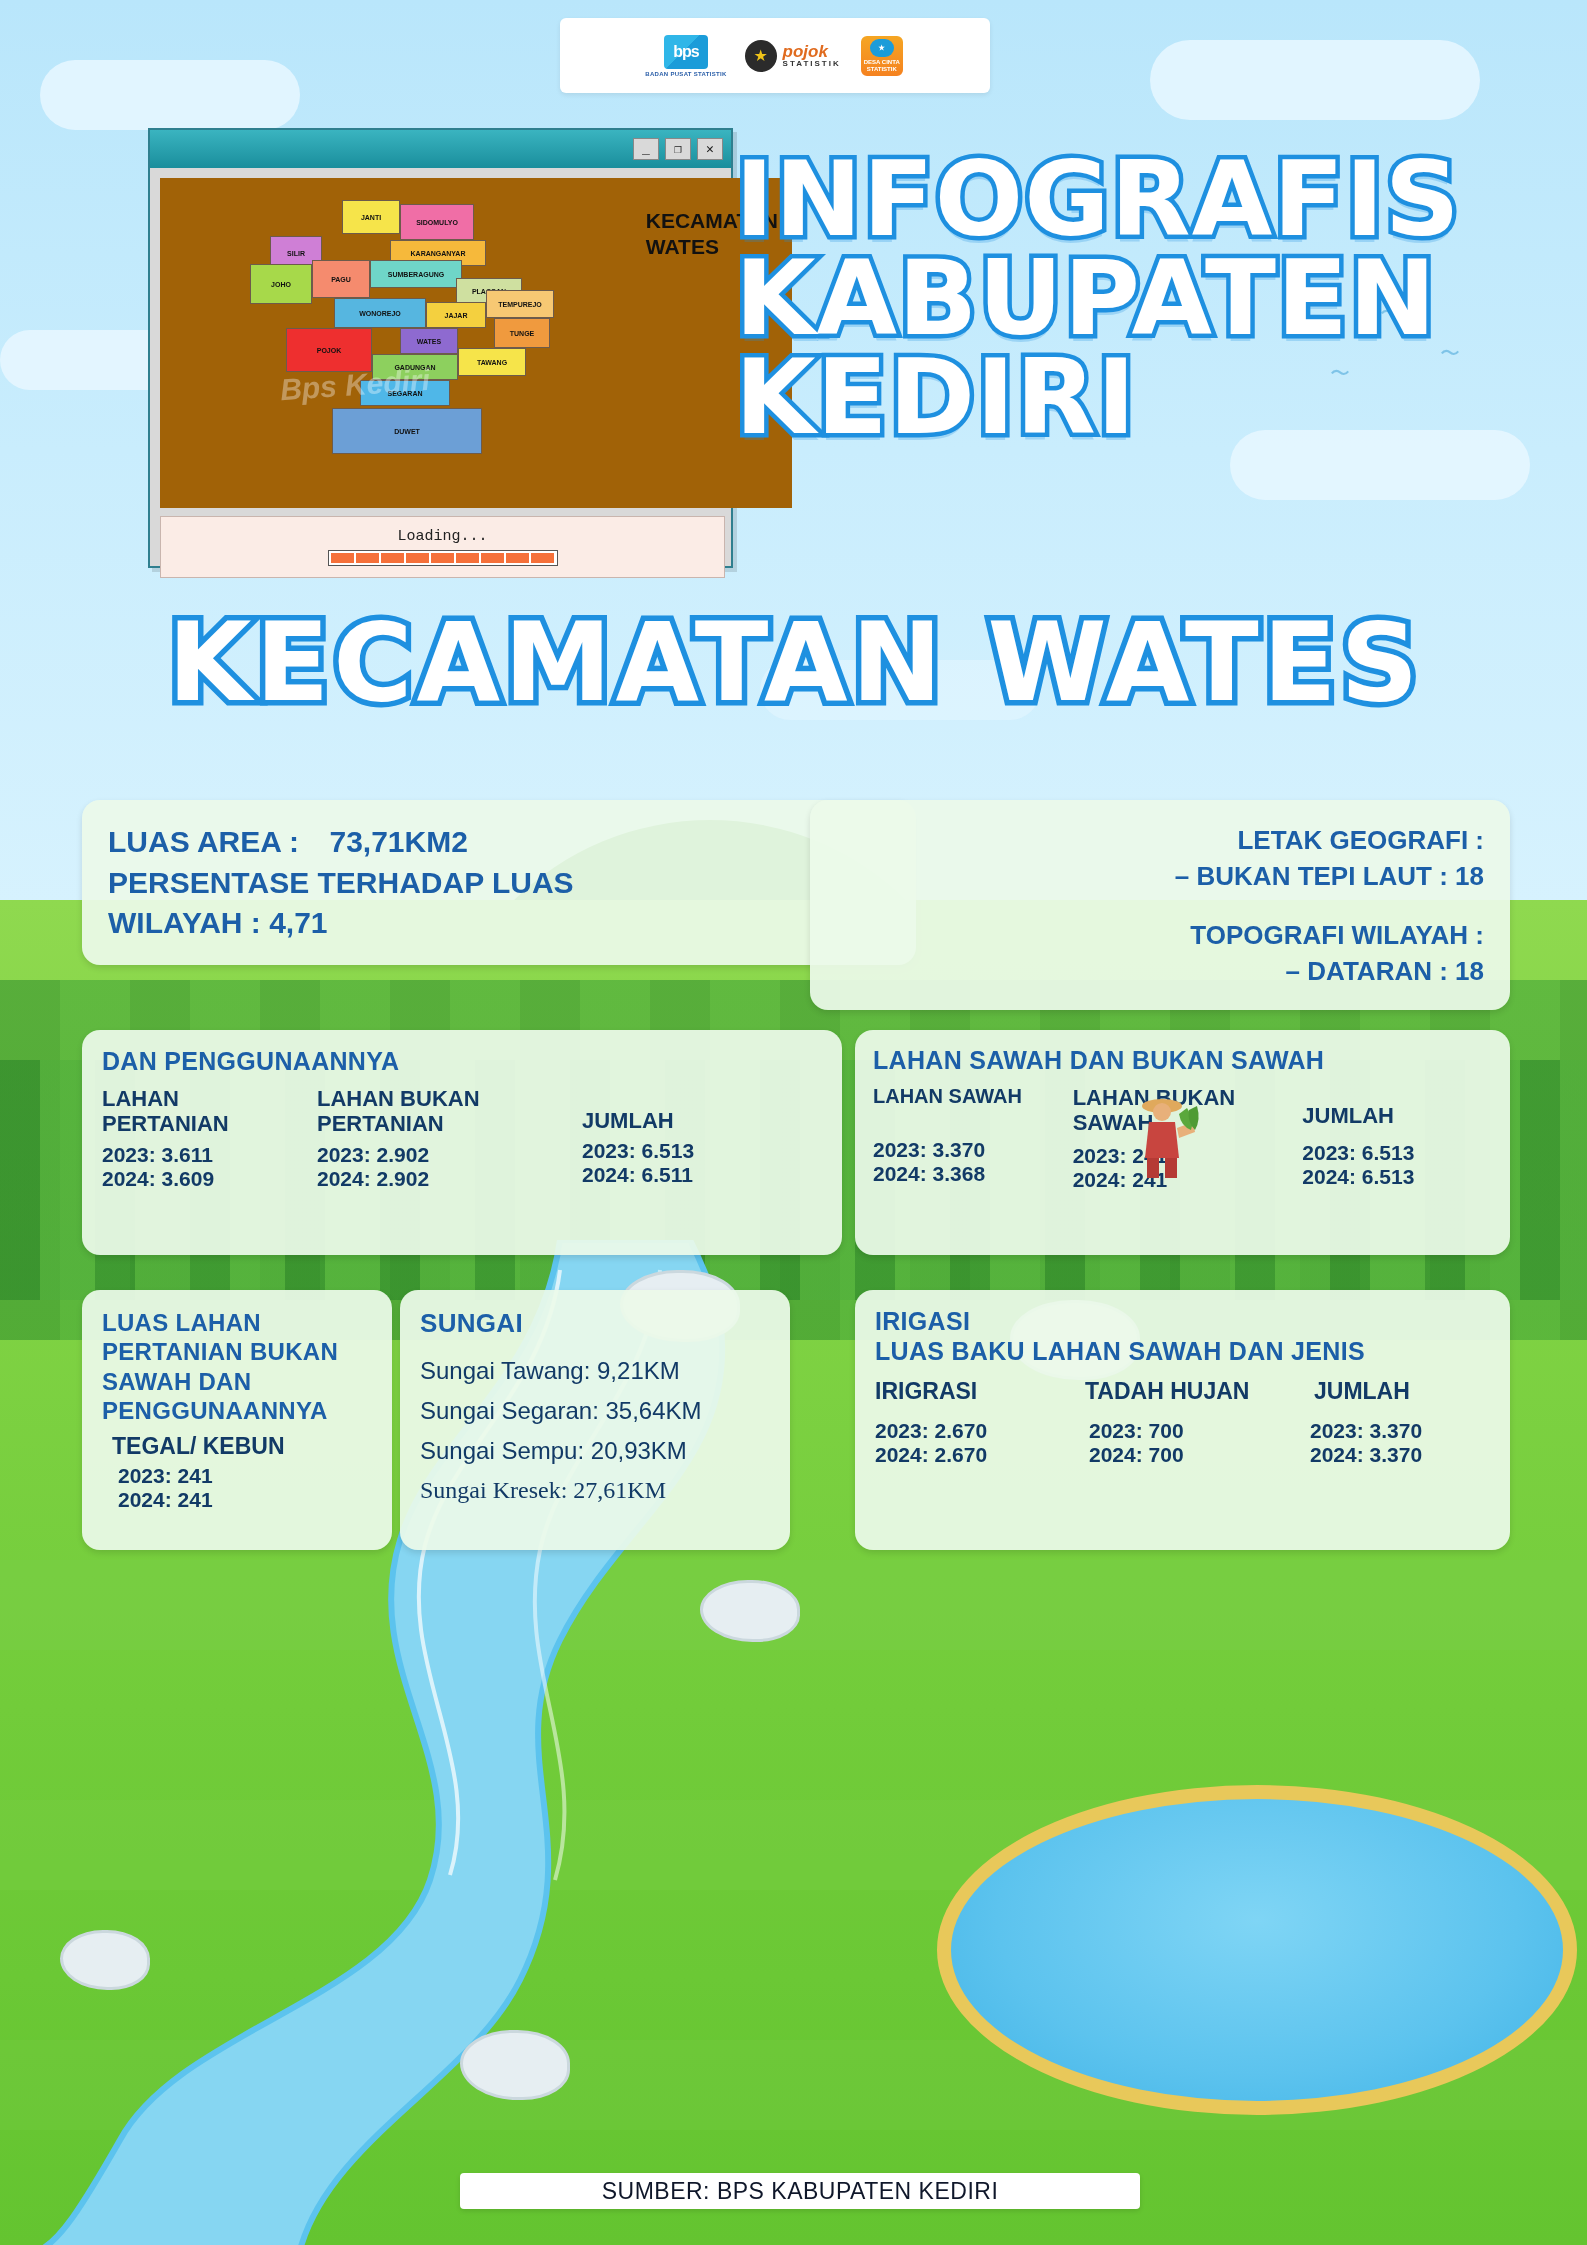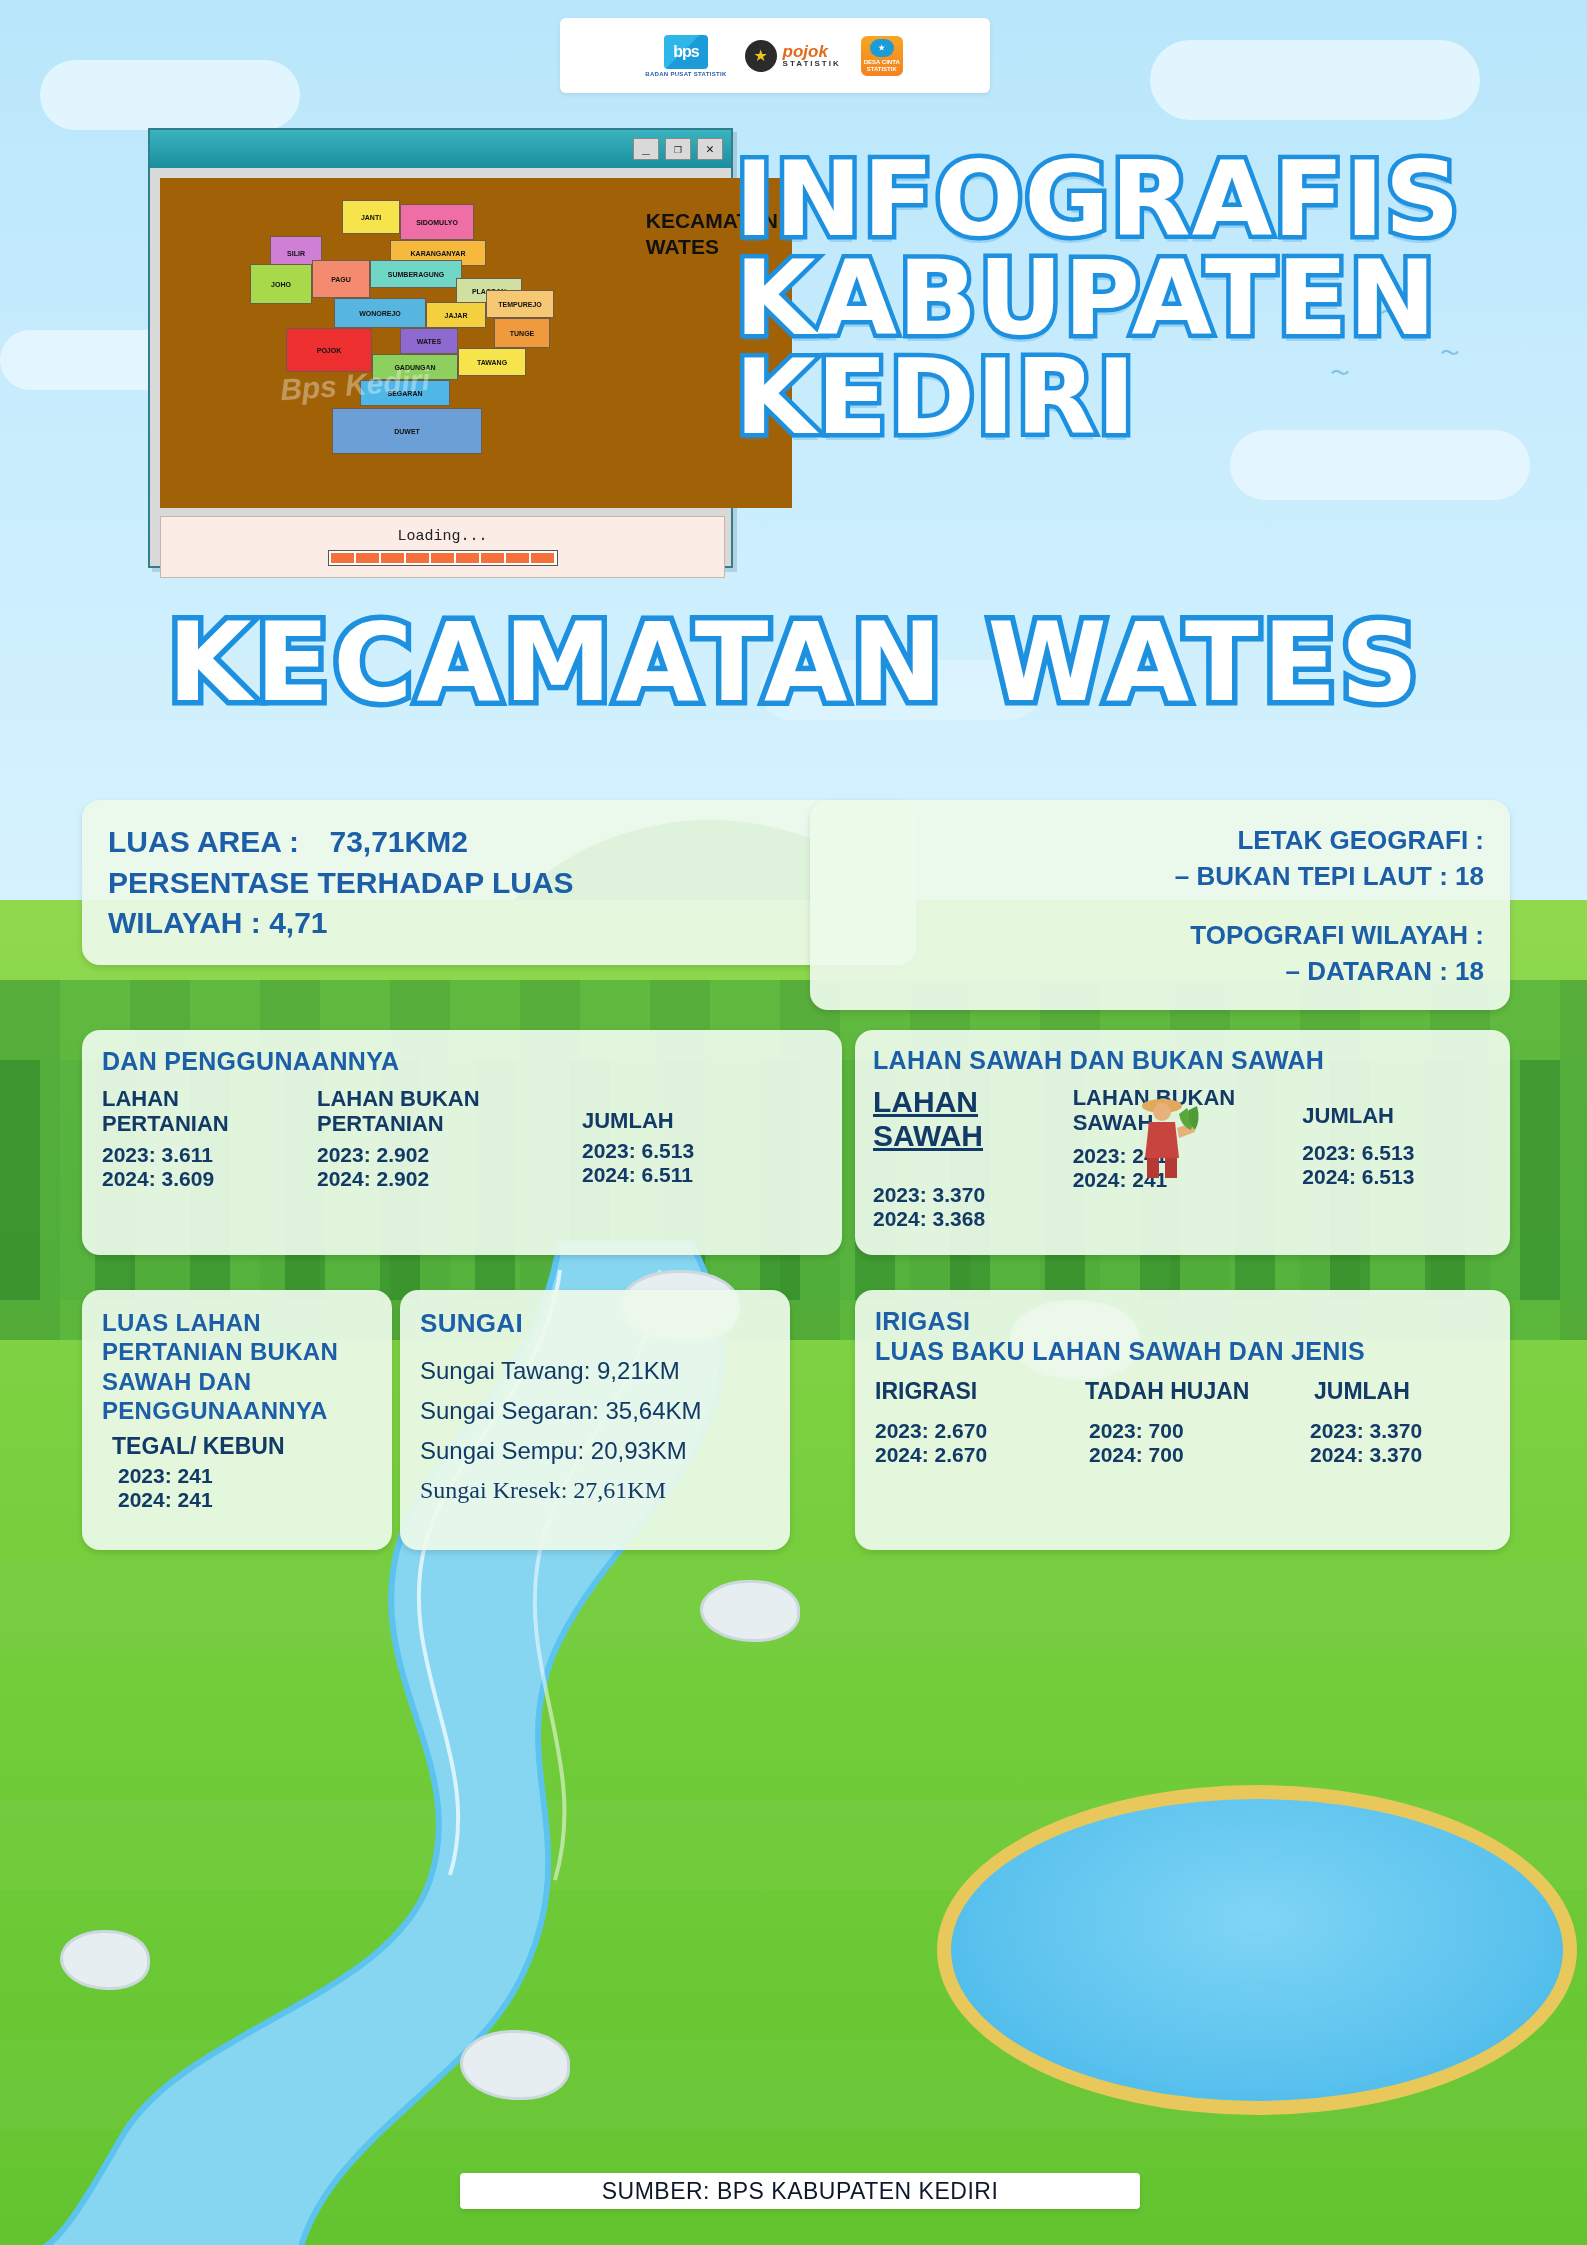--- a/index.html
+++ b/index.html
@@ -384,21 +384,21 @@
       </div>
     </div>
   </div>
 </div>
 
 <div class="card" style="left:855px;top:1030px;width:655px;height:225px;">
   <div style="padding:16px 18px; position:relative;">
     <div class="card-title" style="font-size:25px;">LAHAN SAWAH DAN BUKAN SAWAH</div>
     <div style="display:flex; margin-top:10px;">
       <div style="width:200px;">
-        <div class="col-head" style="font-size:30px;text-decoration:underline;">LAHAN SAWAH</div>
+        <div class="col-head" style="font-size:20px;">LAHAN SAWAH</div>
         <div class="val" style="font-size:21px;margin-top:30px;">2023: 3.370</div>
         <div class="val" style="font-size:21px;">2024: 3.368</div>
       </div>
       <div style="width:230px;">
         <div class="col-head" style="font-size:22px;line-height:1.15;">LAHAN BUKAN</div>
         <div class="col-head" style="font-size:22px;line-height:1.15;">SAWAH</div>
         <div class="val" style="font-size:21px;margin-top:8px;">2023: 241</div>
         <div class="val" style="font-size:21px;">2024: 241</div>
       </div>
       <div style="width:190px;">

